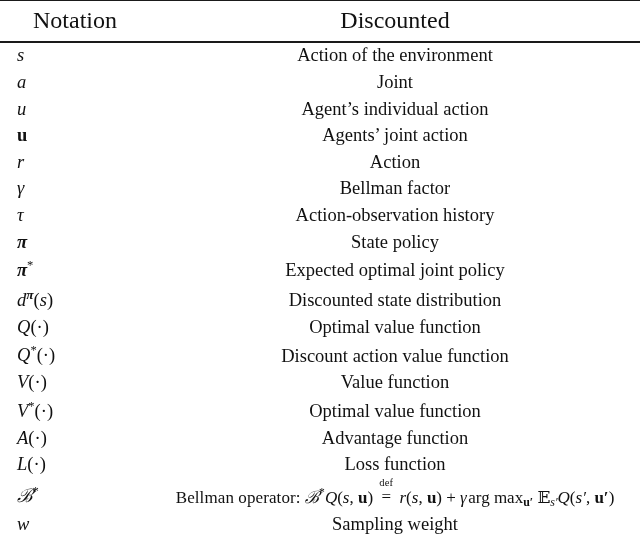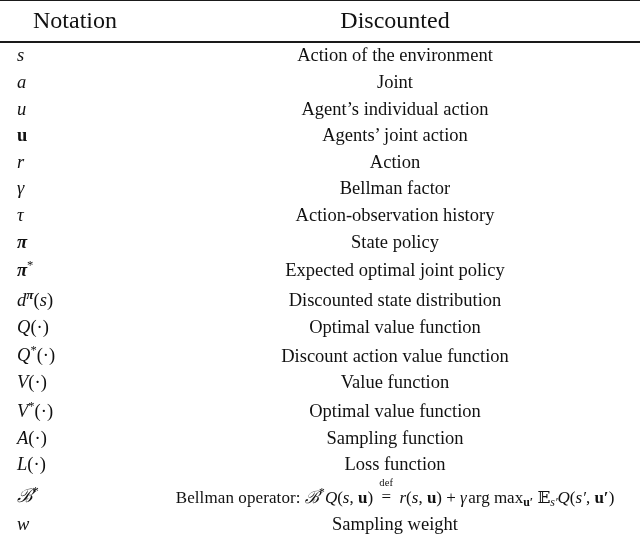--- a/index.html
+++ b/index.html
@@ -207,21 +207,21 @@
       <td class="definition-cell">Value function</td>
     </tr>
 
     <tr>
       <td class="notation-cell"><span class="mi">V</span><sup class="star">*</sup><span class="mup">(</span><span class="mup">·</span><span class="mup">)</span></td>
       <td class="definition-cell">Optimal value function</td>
     </tr>
 
     <tr>
       <td class="notation-cell"><span class="mi">A</span><span class="mup">(</span><span class="mup">·</span><span class="mup">)</span></td>
-      <td class="definition-cell">Sampling function</td>
+      <td class="definition-cell">Advantage function</td>
     </tr>
 
     <tr>
       <td class="notation-cell"><span class="mi">L</span><span class="mup">(</span><span class="mup">·</span><span class="mup">)</span></td>
       <td class="definition-cell">Loss function</td>
     </tr>
 
     <tr>
       <td class="notation-cell"><span class="cal">ℬ</span><sup class="star">*</sup></td>
       <td class="definition-cell bellman-cell"><span class="mup thin">Bellman operator:</span>&nbsp;<span class="cal">ℬ</span><sup class="star">*</sup><span class="mi">Q</span><span class="mup">(</span><span class="mi">s</span><span class="mup">, </span><span class="mb">u</span><span class="mup">)</span>&nbsp;<span class="defeq"><span class="lbl">def</span><span>=</span></span>&nbsp;<span class="mi">r</span><span class="mup">(</span><span class="mi">s</span><span class="mup">, </span><span class="mb">u</span><span class="mup">)</span>&nbsp;<span class="mup">+</span>&nbsp;<span class="mi">γ</span> <span class="mup">arg max</span><sub class="msub mb">u′</sub>&nbsp;<span class="bb">𝔼</span><sub class="msub mi">s′</sub><span class="mi">Q</span><span class="mup">(</span><span class="mi">s′</span><span class="mup">, </span><span class="mb">u′</span><span class="mup">)</span></td>

